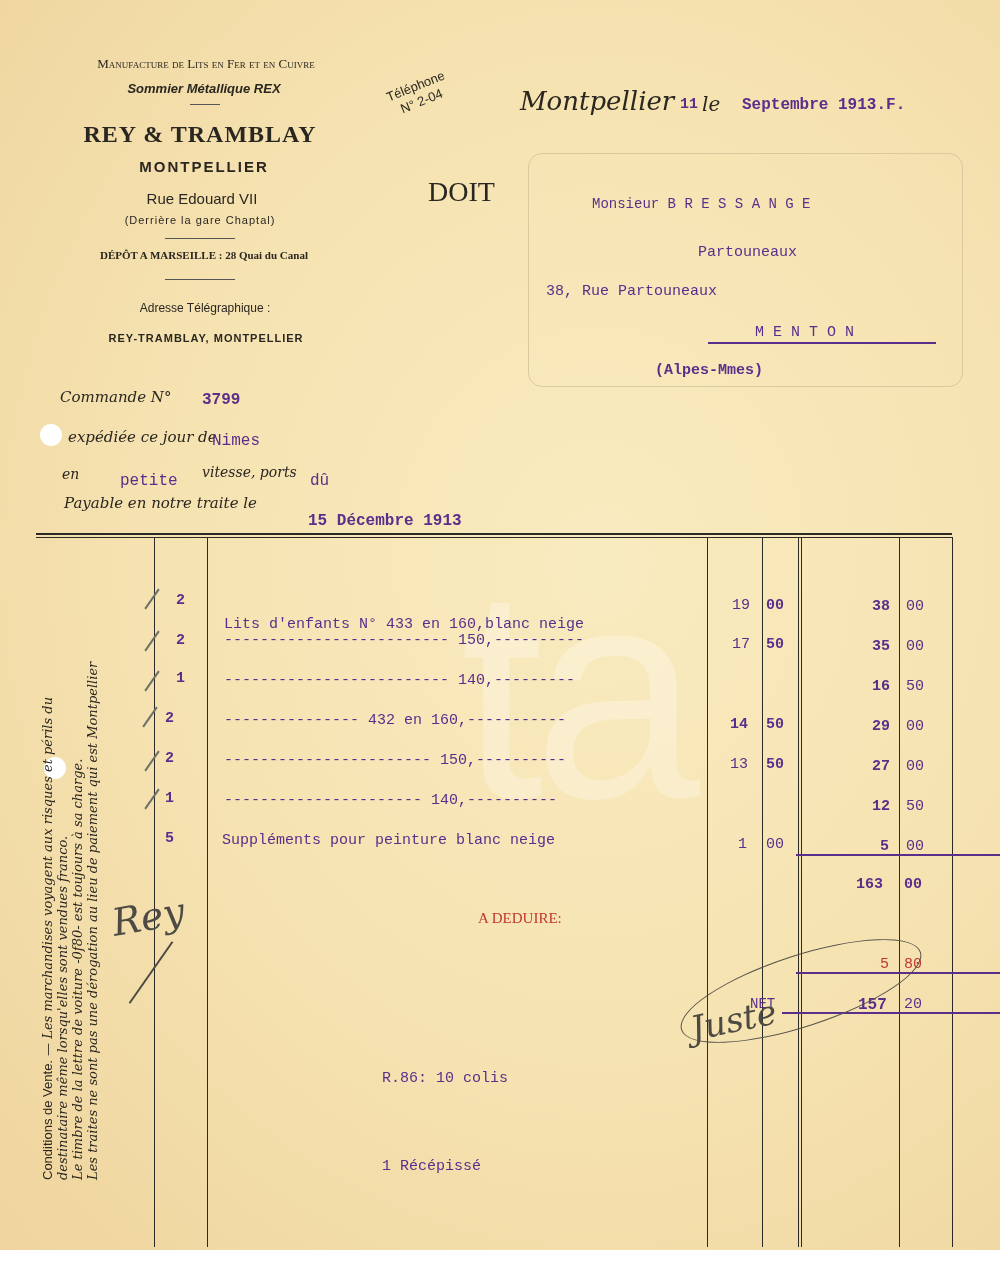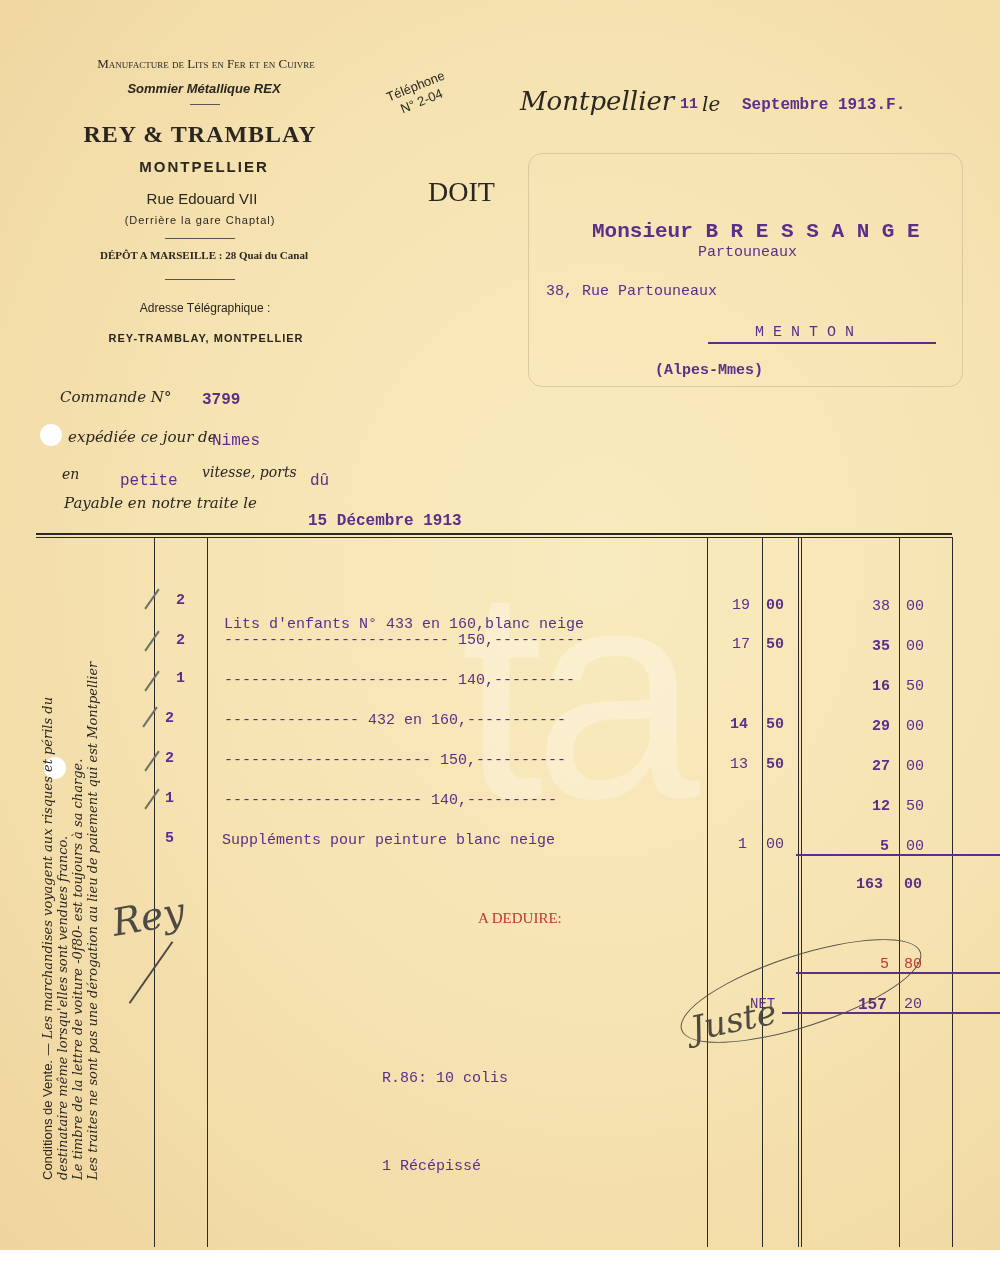--- a/index.html
+++ b/index.html
@@ -51,21 +51,21 @@
   </div>
 
   <div class="abs print" style="left:428px;top:176px;font-family:'Liberation Serif',serif;font-size:28px;">DOIT</div>
 
   <div class="abs script" style="left:520px;top:86px;font-size:26px;">Montpellier</div>
   <div class="abs type" style="left:680px;top:96px;font-size:15px;font-weight:bold;">11</div>
   <div class="abs script" style="left:702px;top:92px;font-size:20px;">le</div>
   <div class="abs type" style="left:742px;top:96px;font-size:16px;font-weight:bold;">Septembre 1913.F.</div>
 
   <div class="addr-box"></div>
-  <div class="abs type" style="left:592px;top:220px;font-size:21px;font-weight:bold;">Monsieur B R E S S A N G E</div>
+  <div class="abs type" style="left:592px;top:196px;font-size:14px;">Monsieur B R E S S A N G E</div>
   <div class="abs type" style="left:698px;top:244px;font-size:15px;">Partouneaux</div>
   <div class="abs type" style="left:546px;top:283px;font-size:15px;">38, Rue Partouneaux</div>
   <div class="abs type" style="left:755px;top:324px;font-size:15px;">M E N T O N</div>
   <div class="abs" style="left:708px;top:342px;width:228px;height:2px;background:#5a2f8c;"></div>
   <div class="abs type" style="left:655px;top:362px;font-size:15px;font-weight:bold;">(Alpes-Mmes)</div>
 
   <div class="abs script" style="left:60px;top:388px;font-size:15px;">Commande N°</div>
   <div class="abs type" style="left:202px;top:391px;font-size:16px;font-weight:bold;">3799</div>
   <div class="abs script" style="left:68px;top:428px;font-size:15px;">expédiée ce jour de</div>
   <div class="abs type" style="left:212px;top:432px;font-size:16px;">Nimes</div>
@@ -92,21 +92,21 @@
   <div class="check" style="left:140px;top:680px;"></div>
   <div class="check" style="left:138px;top:716px;"></div>
   <div class="check" style="left:140px;top:760px;"></div>
   <div class="check" style="left:140px;top:798px;"></div>
 
   <div>
     <div class="abs type row" style="left:176px;top:592px;font-weight:bold;">2</div>
     <div class="abs type row" style="left:224px;top:592px;margin-top:24px;">Lits d'enfants N° 433 en 160,blanc neige</div>
     <div class="abs type row" style="left:732px;top:597px;">19</div>
     <div class="abs type row" style="left:766px;top:597px;font-weight:bold;">00</div>
-    <div class="abs type row" style="left:872px;top:598px;font-weight:normal;">38</div>
+    <div class="abs type row" style="left:872px;top:598px;font-weight:bold;">38</div>
     <div class="abs type row" style="left:906px;top:598px;">00</div>
   </div>
   <div>
     <div class="abs type row" style="left:176px;top:632px;font-weight:bold;">2</div>
     <div class="abs type row" style="left:224px;top:632px;">------------------------- 150,----------</div>
     <div class="abs type row" style="left:732px;top:636px;">17</div>
     <div class="abs type row" style="left:766px;top:636px;font-weight:bold;">50</div>
     <div class="abs type row" style="left:872px;top:638px;font-weight:bold;">35</div>
     <div class="abs type row" style="left:906px;top:638px;">00</div>
   </div>

